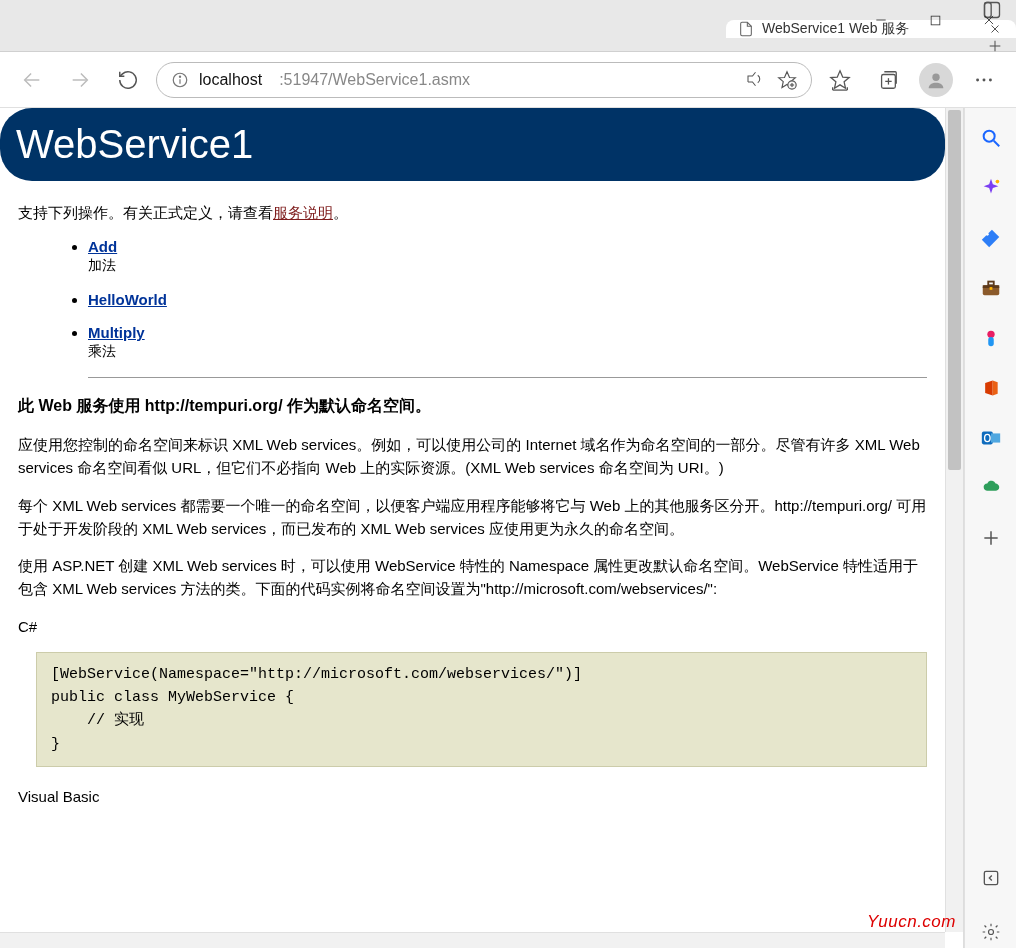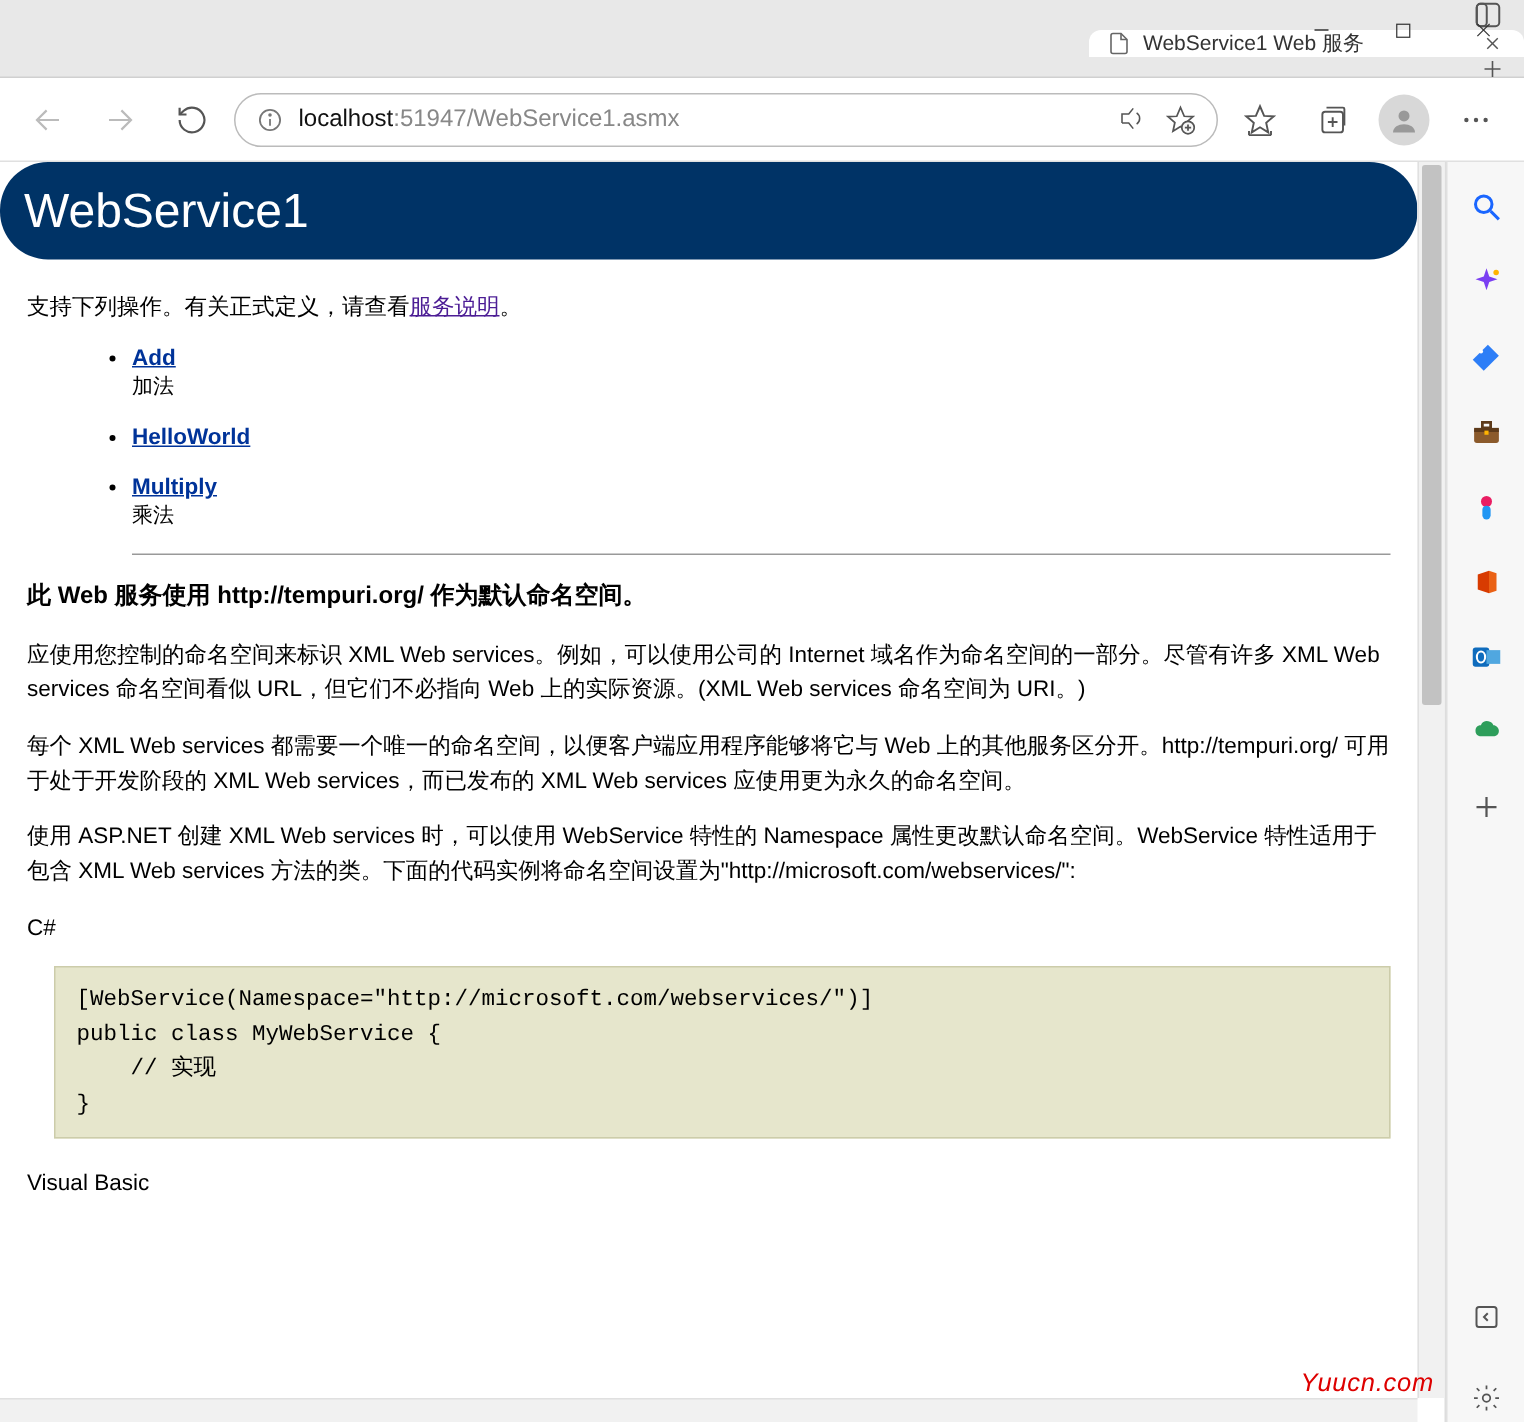--- a/index.html
+++ b/index.html
@@ -63,21 +63,21 @@
     color: #555; border-radius: 4px; cursor: pointer;
   }
   .tb-btn.disabled { color: #bbb; cursor: default; }
   .addr {
     flex: 1; height: 36px;
     border: 1px solid #bbb; border-radius: 18px;
     display: flex; align-items: center; padding: 0 14px; gap: 10px;
     background: #fff;
   }
   .addr .info { color: #777; display:flex; }
-  .addr .url { flex:1; font-size: 16px; color: #222; display:flex; gap:0; }
+  .addr .url { flex:1; font-size: 16px; color: #222; display:flex; gap:17px; }
   .addr .url .host-strong { color: #111; }
   .addr .url .host-rest { color: #888; }
   .addr .right-icons { display:flex; gap:14px; color:#555; }
   .profile {
     width: 34px; height: 34px; border-radius: 50%;
     background: #d8d8d8; display:flex; align-items:center; justify-content:center;
     color:#888;
   }
 
   
@@ -104,28 +104,28 @@
     background:#f1f1f1; border-top:1px solid #e0e0e0;
   }
 
   .page {
     position:absolute; left:0; top:0; right:18px; bottom:16px;
     overflow:hidden; font-family: Verdana, "Segoe UI", sans-serif;
   }
   .banner {
     background: #003366; color: #fff;
     padding: 14px 16px;
-    font-size: 32px; font-weight: 400; border-radius: 32px;
+    font-size: 40px; font-weight: 400; border-radius: 32px;
   }
   .content {
     padding: 12px 18px 0 18px;
     font-size: 15px; color:#000;
   }
   .content p { margin: 8px 0 14px; line-height: 1.55; }
-  .svc-link { color: #4c1d95; text-decoration: underline; cursor:pointer;text-align:right; }
+  .svc-link { color: #7f1d1d; text-decoration: underline; cursor:pointer;text-align:right; }
   ul.ops { margin: 0 0 10px 70px; padding:0; }
   ul.ops li { margin: 10px 0 16px; }
   ul.ops a { color:#003399; font-weight: bold; text-decoration: underline; cursor:pointer; font-size:15px; }
   ul.ops .desc { display:block; color:#000; font-size:14px; margin-top:2px; }
   hr { border:none; border-top:1px solid #999; margin: 10px 0 16px 70px; }
   .bold { font-weight: bold; font-size:16px; }
   .code-label { margin: 14px 0 6px; }
   pre.code {
     background: #e6e6cc; border:1px solid #ccccaa;
     margin: 0 0 18px 18px; padding: 10px 14px;

